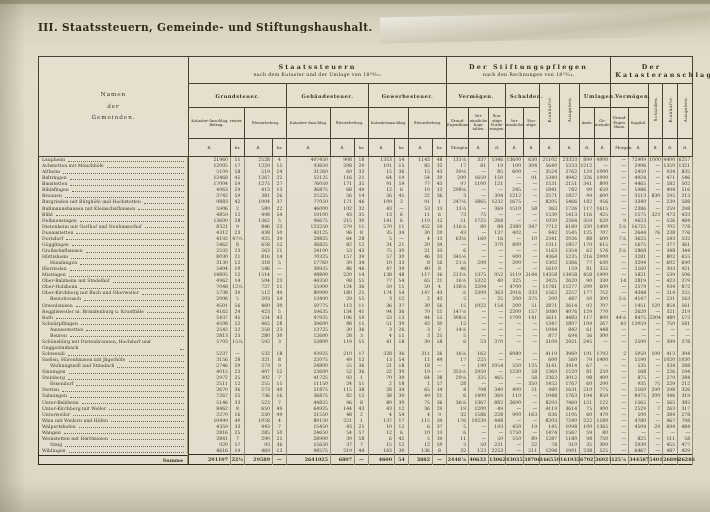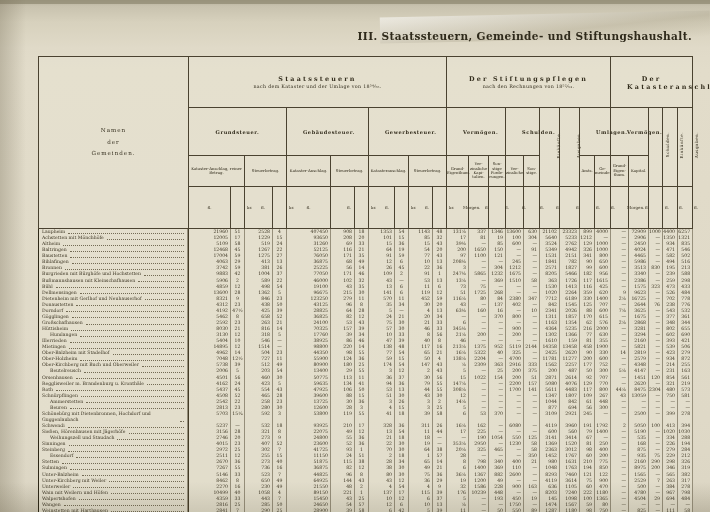--- a/index.html
+++ b/index.html
@@ -4,26 +4,26 @@
 <style>
   html,body{margin:0;padding:0;}
   body{width:710px;height:512px;background:#a59f8a;font-family:"DejaVu Serif","Liberation Serif",serif;}
   .scan{position:relative;width:710px;height:512px;overflow:hidden;
     background:linear-gradient(180deg,#b3ad97 0,#c8c2ae 6px,#d7d1bd 22px,#e0dac8 48px,#e2dcca 70px,#dfd9c7 420px,#dcd6c4 100%);}
   .edge-top{position:absolute;top:0;left:0;width:100%;height:4px;background:#8d876f;opacity:.7;}
   .fold{position:absolute;top:14px;left:380px;width:330px;height:26px;background:linear-gradient(175deg,rgba(255,255,255,.55),rgba(150,142,118,.25) 60%,transparent);transform:rotate(-1.2deg);}
   .shade-left{position:absolute;top:0;left:0;width:26px;height:100%;background:linear-gradient(90deg,rgba(120,112,90,.35),transparent);}
   .shade-bot{position:absolute;bottom:0;left:0;width:100%;height:30px;background:linear-gradient(0deg,rgba(120,112,90,.30),transparent);}
 
-  .title{position:absolute;top:30px;left:38px;width:654px;text-align:right;
+  .title{position:absolute;top:21px;left:38px;width:654px;text-align:left;
     font-size:10.5px;font-weight:bold;color:#2f2a1b;letter-spacing:.4px;}
 
   table{position:absolute;left:38px;top:56px;width:654px;border-collapse:collapse;table-layout:fixed;
     border:1.6px solid #2e2817;background:rgba(236,231,216,.35);color:#3b3422;}
-  thead th{border:1px solid #4a4230;font-weight:normal;padding:16px;vertical-align:middle;text-align:center;color:#332d1d;}
+  thead th{border:1px solid #4a4230;font-weight:normal;padding:4px;vertical-align:middle;text-align:center;color:#332d1d;}
   .sec-title{font-size:6.4px;letter-spacing:2.2px;font-weight:bold;padding-top:2px;}
   .sec-sub{font-size:4.8px;letter-spacing:.3px;display:block;padding:1px 0 2px;}
   .grp{font-size:5px;letter-spacing:.6px;font-weight:bold;height:15px;}
   .sub{font-size:3.9px;line-height:1.12;padding:1px 0;height:28px;}
   .names-h{font-size:5.6px;line-height:2.1;letter-spacing:1px;}
   .rot span{writing-mode:vertical-rl;transform:rotate(180deg);font-size:4.1px;letter-spacing:.5px;display:inline-block;}
   .unit{font-size:4px;height:9px;border:1px solid #4a4230;}
 
   tbody td{font-size:4.6px;line-height:1.32;padding:0;border-left:1px solid rgba(86,77,54,.55);border-right:1px solid rgba(86,77,54,.55);vertical-align:top;white-space:nowrap;}
   td.num{text-align:right;padding-right:2px;}

